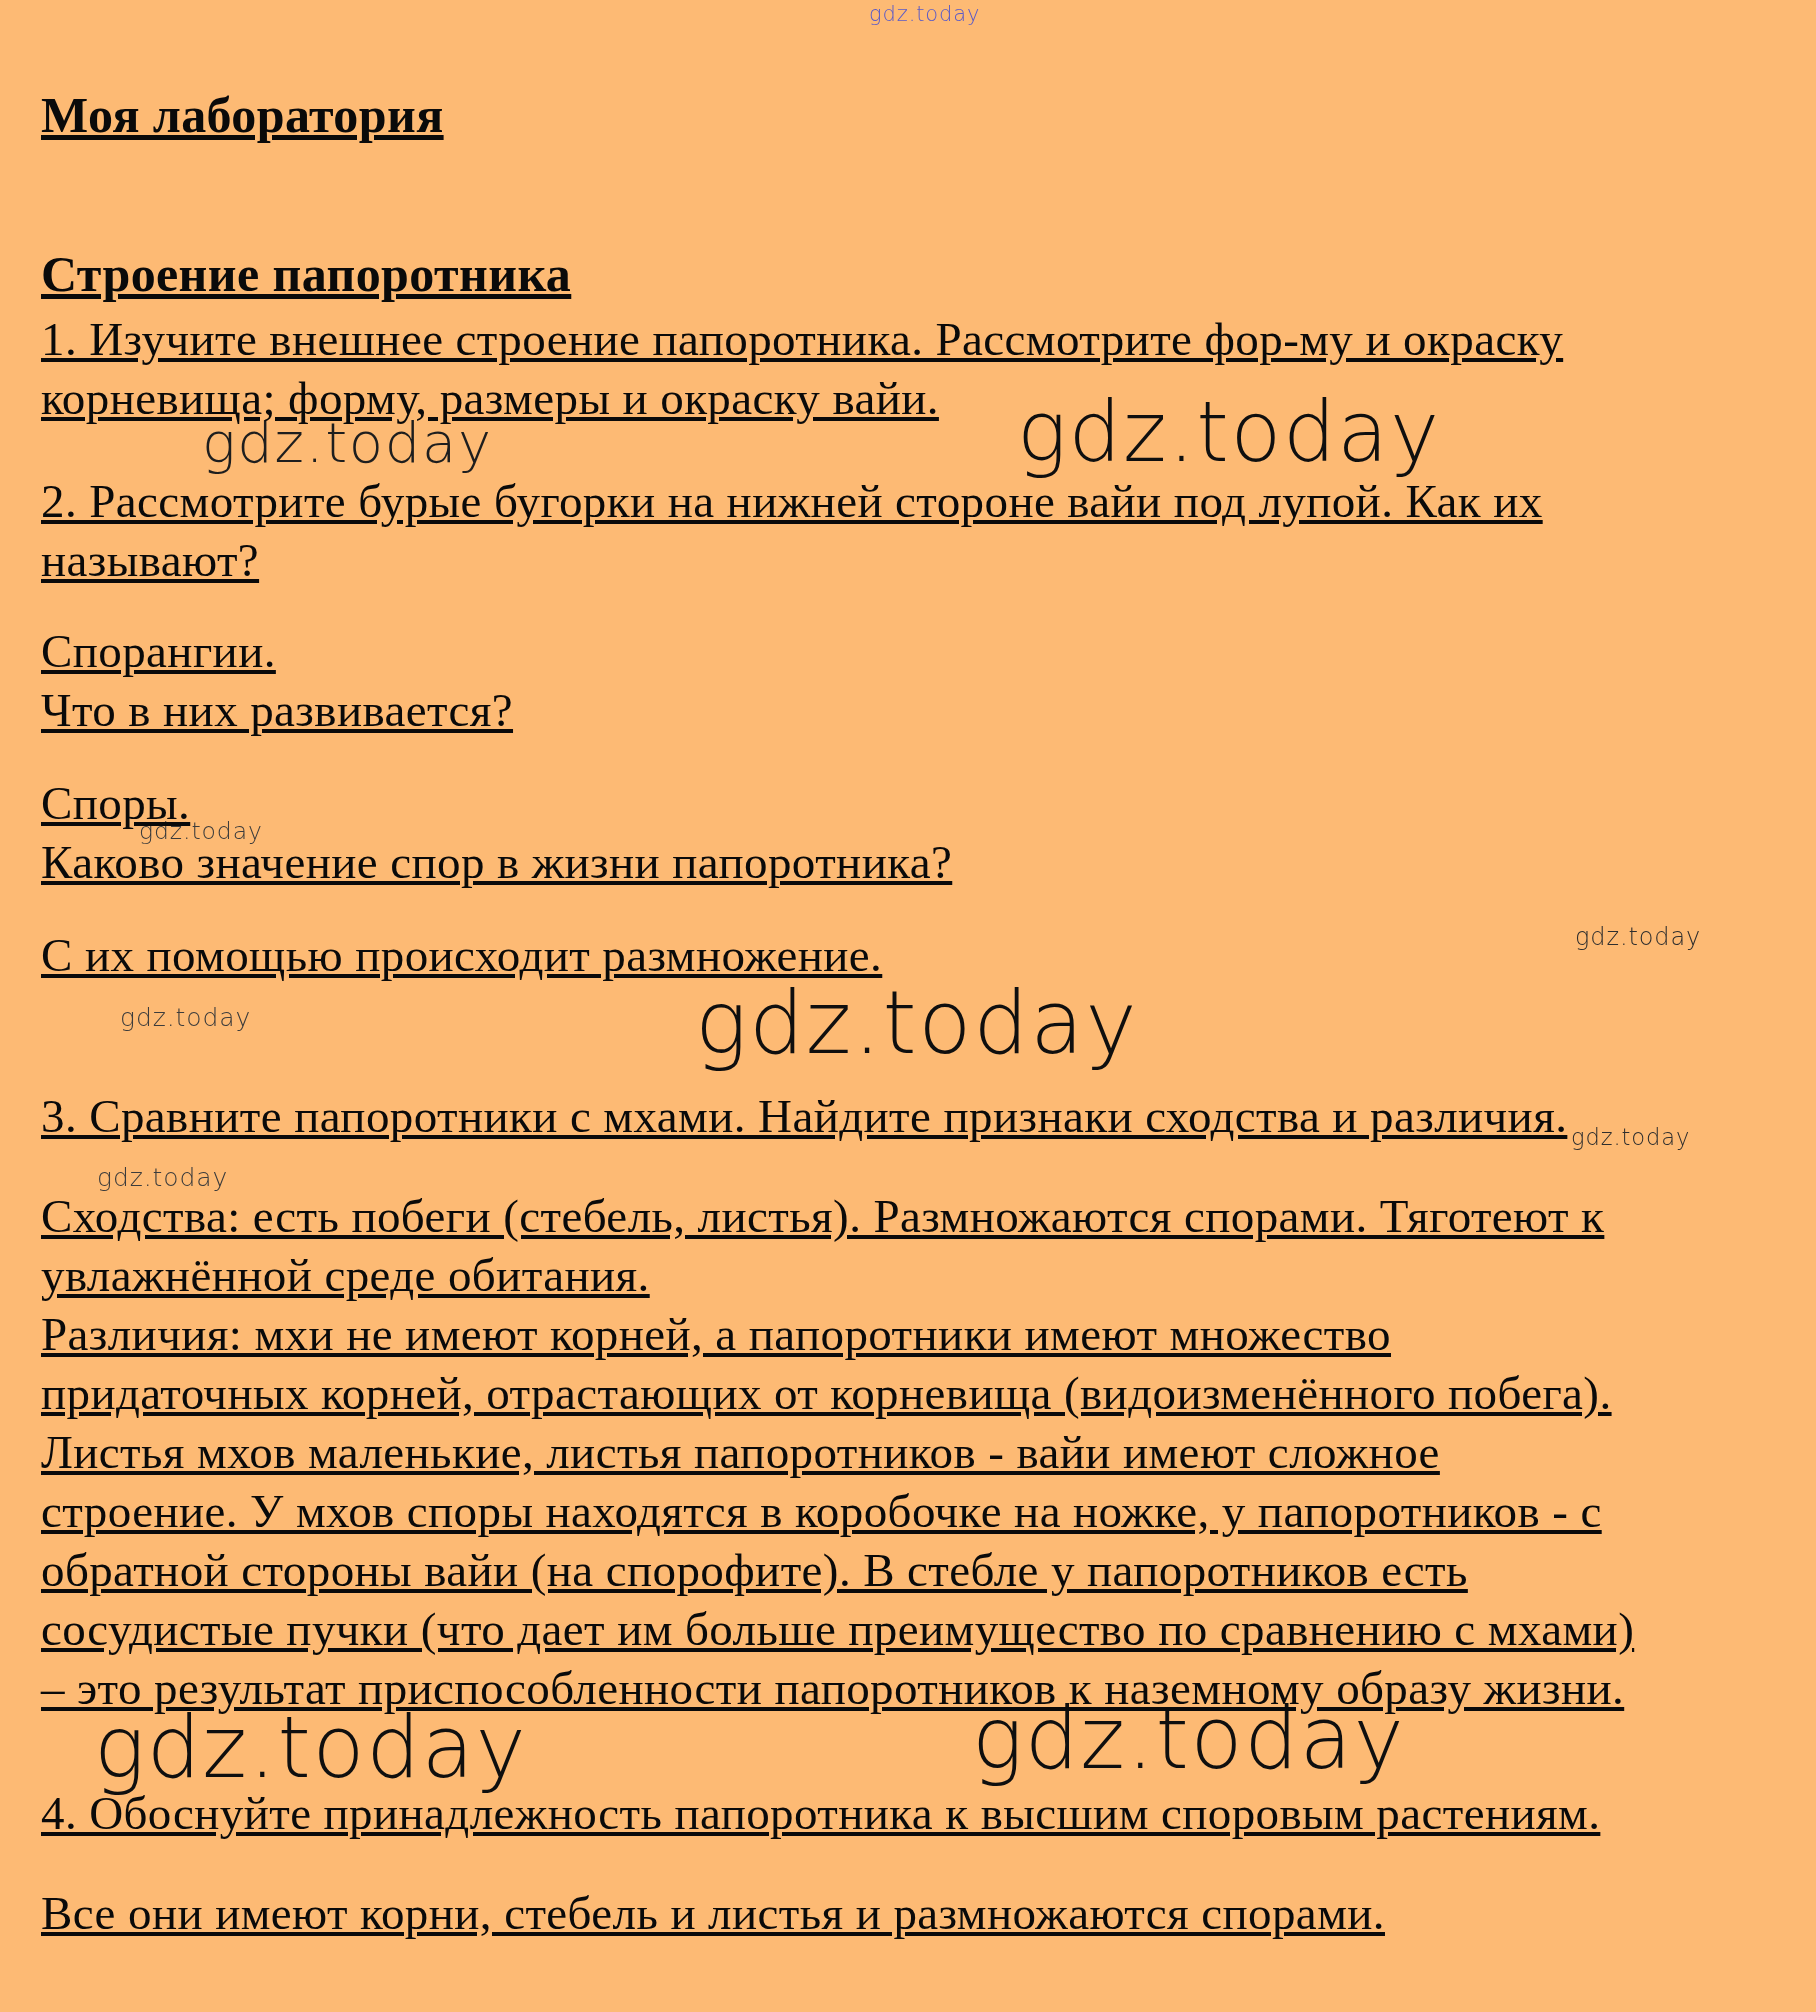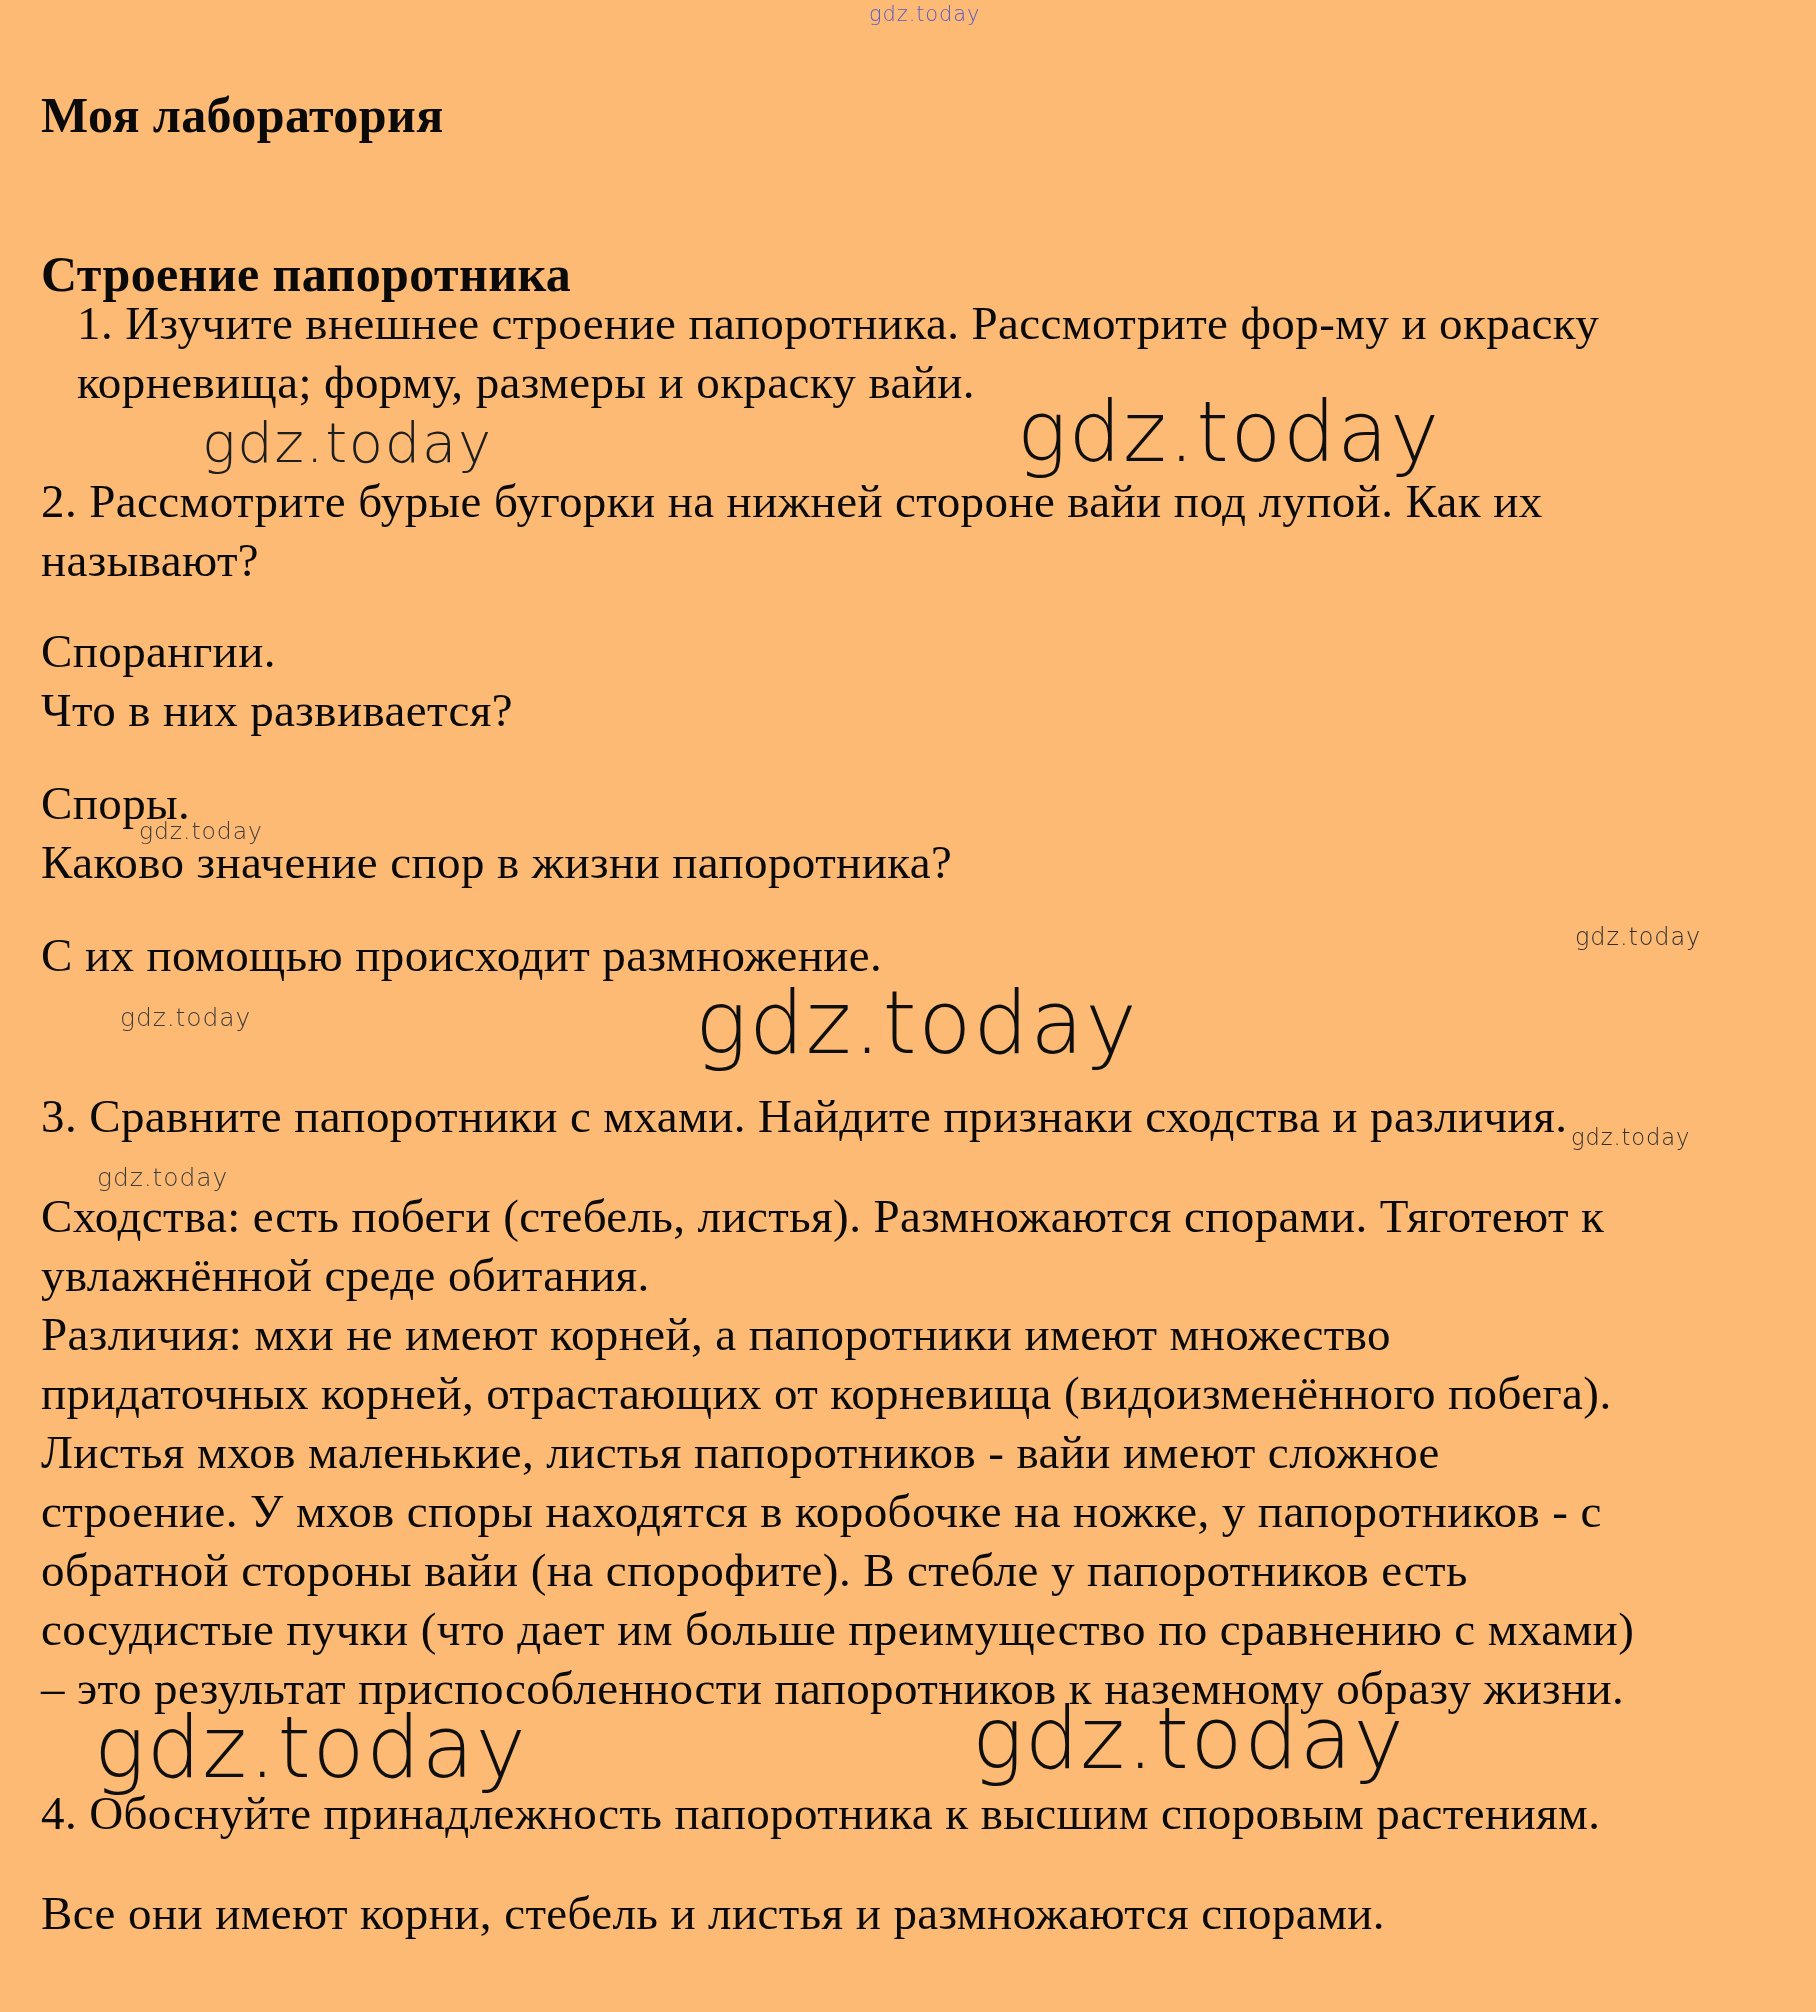--- a/index.html
+++ b/index.html
@@ -14,24 +14,25 @@
   }
   .t {
     position: absolute;
     left: 41px;
     margin: 0;
     font-size: 47px;
     line-height: 59px;
     letter-spacing: 0.4px;
     white-space: pre;
     color: #0a0a0a;
+    text-decoration: underline;
   }
   .h1 { top: 87px; font-size: 50px; font-weight: bold; line-height: 56px; }
   .h2 { top: 202px; font-size: 50px; font-weight: bold; line-height: 56px; margin-top: 44px; }
-  .b-step1   { top: 294px; margin-left: 36px; }
+  .b-step1   { top: 310px; }
   .b-step2   { top: 472px; }
   .b-sporang { top: 622px; }
   .b-spores  { top: 774px; }
   .b-reprod  { top: 926px; }
   .b-step3   { top: 1087px; text-align: center; }
   .b-compare { top: 1187px; }
   .b-step4   { top: 1784px; }
   .b-answer4 { top: 1884px; }
 
   .wm {

